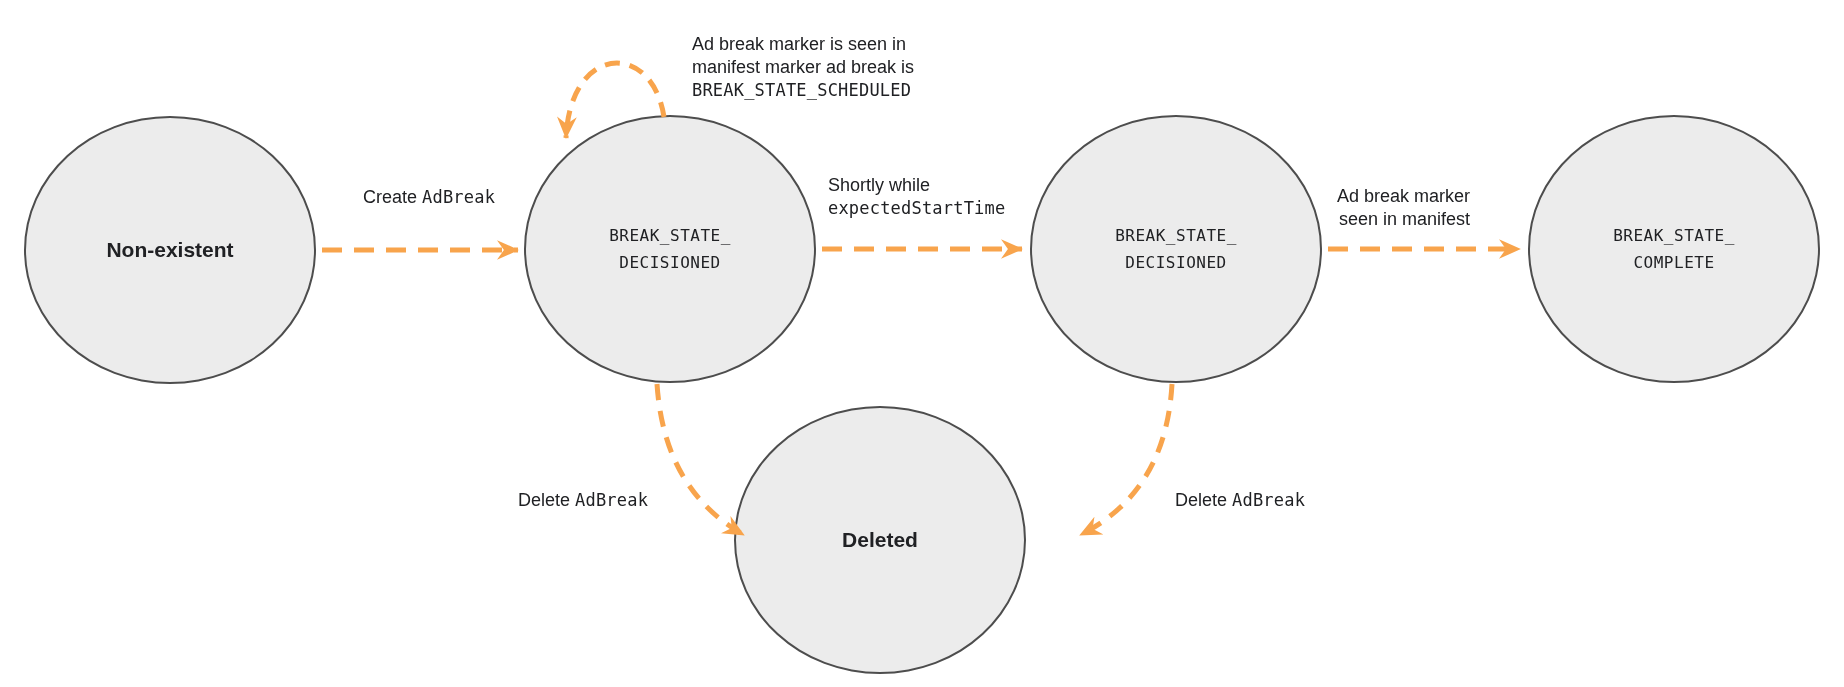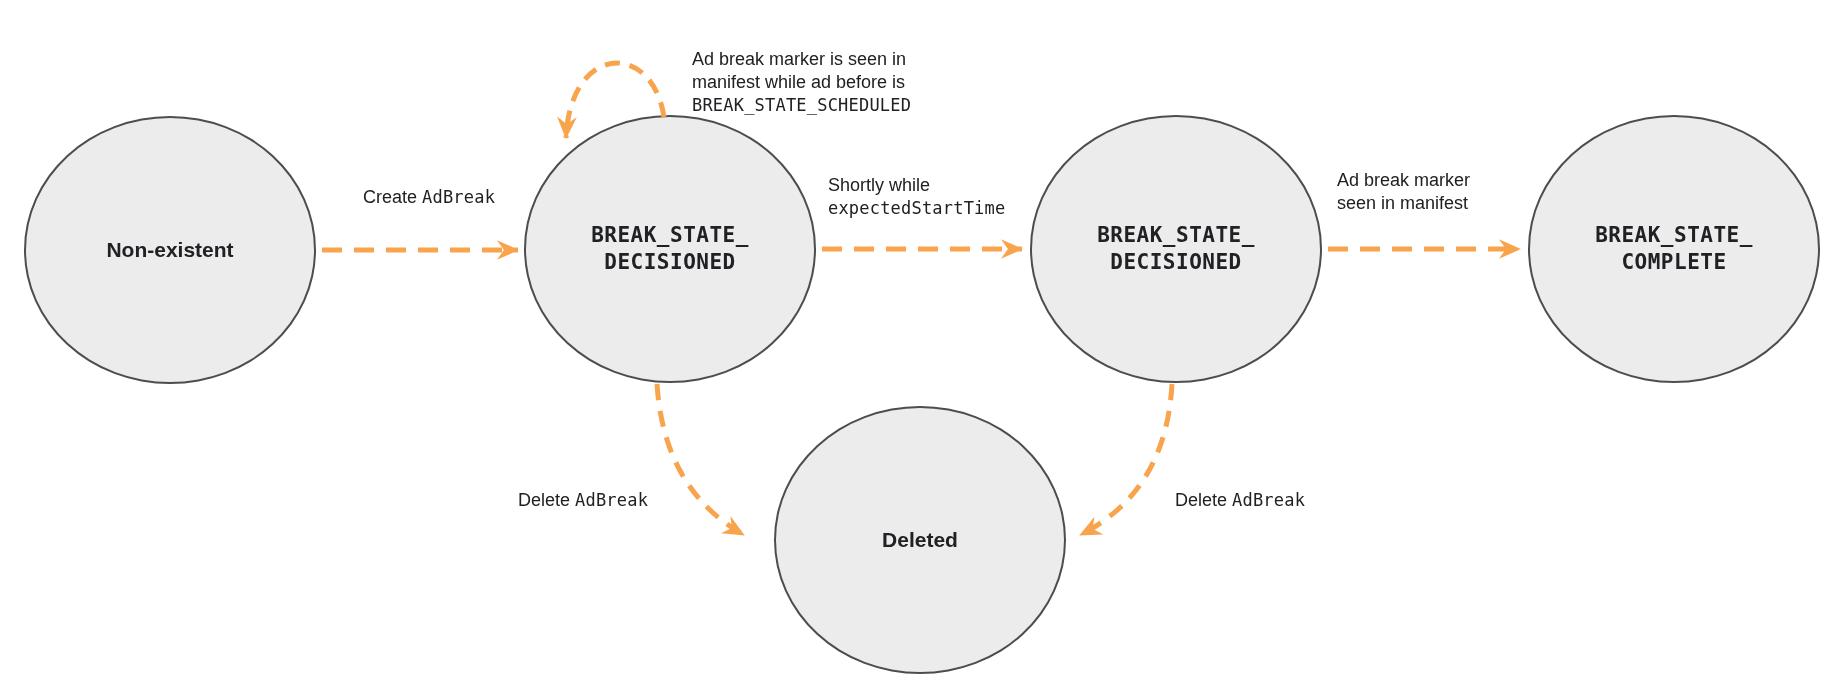--- a/index.html
+++ b/index.html
@@ -21,21 +21,21 @@
     display:flex;align-items:center;justify-content:center;
     text-align:center;
     z-index:1;
   }
   .state .lbl-sans{
     font-family:"Liberation Sans", sans-serif;
     font-weight:bold;font-size:21px;line-height:26px;
   }
   .state .lbl-mono{
     font-family:"DejaVu Sans Mono", monospace;
-    font-weight:bold;font-size:21px;line-height:27px;
+    font-weight:normal;font-size:16px;line-height:27px;
     letter-spacing:0.5px;
     white-space:pre;
   }
   svg.edges{position:absolute;left:0;top:0;z-index:2;pointer-events:none;}
   .edge{
     fill:none;
     stroke:#F8A44C;
     stroke-width:5;
   }
   .note{
@@ -66,43 +66,43 @@
   </div>
 
   <div class="state" style="left:1030px;top:115px;">
     <div class="lbl-mono"><span>BREAK_STATE_</span><br><span>DECISIONED</span></div>
   </div>
 
   <div class="state" style="left:1528px;top:115px;">
     <div class="lbl-mono"><span>BREAK_STATE_</span><br><span>COMPLETE</span></div>
   </div>
 
-  <div class="state" style="left:774px;top:406px;">
+  <div class="state" style="left:734px;top:406px;">
     <div class="lbl-sans">Deleted</div>
   </div>
 
   <svg class="edges" width="1844" height="687" viewBox="0 0 1844 687">
     <defs>
       <marker id="ah" markerUnits="strokeWidth" markerWidth="4.4" markerHeight="4" viewBox="0 0 10 9" refX="9.6" refY="4.5" orient="auto">
         <path d="M0,0 L10,4.5 L0,9 L3.2,4.5 Z" fill="#F8A44C"></path>
       </marker>
     </defs>
     <path class="edge" d="M322,250 L518,250" stroke-dasharray="20 12" marker-end="url(#ah)"></path>
     <path class="edge" d="M822,249 L1022,249" stroke-dasharray="20 12" marker-end="url(#ah)"></path>
     <path class="edge" d="M1328,249 L1520,249" stroke-dasharray="20 12" marker-end="url(#ah)"></path>
     <path class="edge" d="M664,117 C652,40 570,44 566,138" stroke-dasharray="15 10" marker-end="url(#ah)"></path>
     <path class="edge" d="M657,384 Q664,490 744,535" stroke-dasharray="16 11" marker-end="url(#ah)"></path>
     <path class="edge" d="M1172,384 Q1166,492 1080,535" stroke-dasharray="16 11" marker-end="url(#ah)"></path>
   </svg>
 
   <div class="note" style="left:363px;top:186px;"><span>Create </span><span class="mono">AdBreak</span></div>
 
-  <div class="note" style="left:692px;top:48px;"><span>Ad break marker is seen in</span><br><span>manifest while ad before is</span><br><span class="mono">BREAK_STATE_SCHEDULED</span></div>
+  <div class="note" style="left:692px;top:33px;"><span>Ad break marker is seen in</span><br><span>manifest marker ad break is</span><br><span class="mono">BREAK_STATE_SCHEDULED</span></div>
 
   <div class="note" style="left:828px;top:174px;"><span>Shortly while</span><br><span class="mono">expectedStartTime</span></div>
 
-  <div class="note" style="left:1337px;top:169px;"><span>Ad break marker</span><br><span>seen in manifest</span></div>
+  <div class="note" style="left:1337px;top:185px;text-align:right;"><span>Ad break marker</span><br><span>seen in manifest</span></div>
 
   <div class="note" style="left:518px;top:489px;"><span>Delete </span><span class="mono">AdBreak</span></div>
 
   <div class="note" style="left:1175px;top:489px;"><span>Delete </span><span class="mono">AdBreak</span></div>
 
 </div>
 
 </body></html>

